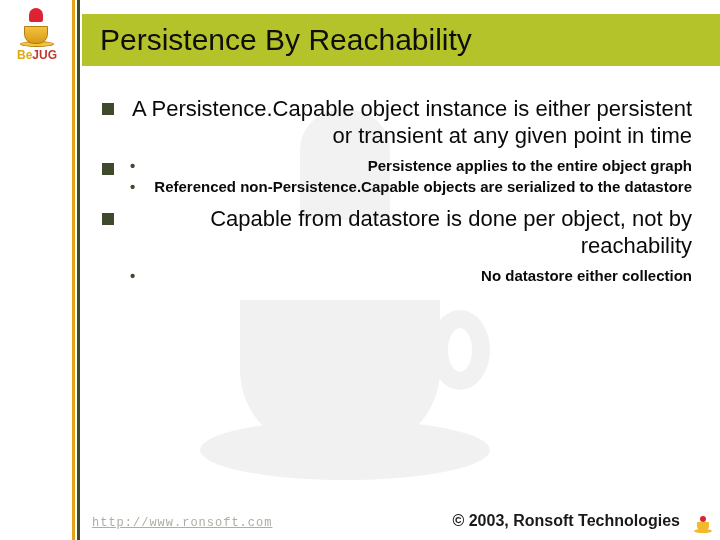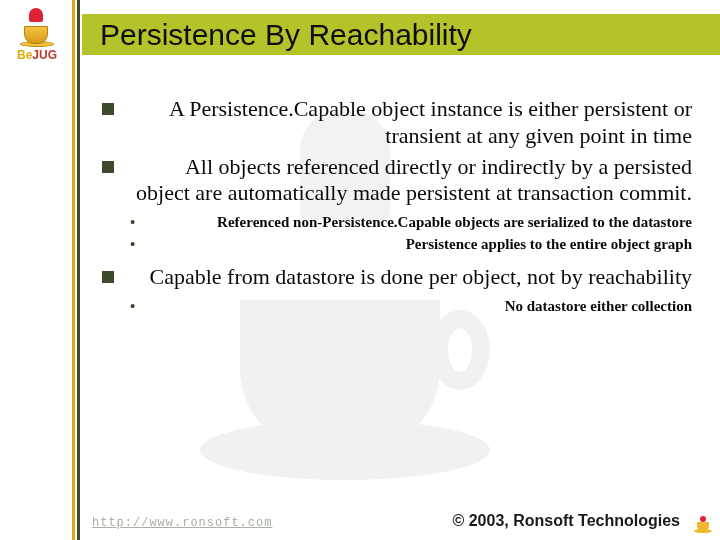--- a/index.html
+++ b/index.html
@@ -73,21 +73,21 @@
     width: 3px;
     height: 540px;
   }
   .vline.orange { left: 72px; background: #e4a21a; }
   .vline.dark   { left: 77px; background: #3f4a2d; }
   .title-bar {
     position: absolute;
     left: 82px;
     top: 14px;
     right: 0;
-    height: 41px;
+    height: 52px;
     background: #b5c32a;
     display: flex;
     align-items: center;
     padding-left: 18px;
   }
   .title-bar span {
     font-size: 30px;
     color: #0e0e0e;
     font-weight: 400;
   }
@@ -135,21 +135,20 @@
     height: 110px;
     background: #555;
     border-radius: 40px 40px 8px 8px;
   }
   .content {
     position: absolute;
     left: 100px;
     top: 96px;
     right: 28px;
     z-index: 2;
-    font-family: Liberation Serif, serif;
   }
   ul.main-list {
     list-style: none;
   }
   ul.main-list > li {
     position: relative;
     padding-left: 26px;
     font-size: 22px;
     line-height: 1.22;
     color: #0a0a0a;
@@ -257,24 +256,23 @@
     <div class="wm-handle"></div>
     <div class="wm-droid"></div>
 </div>
 
 <div class="content">
   <ul class="main-list">
     <li>
       <span>A Persistence.Capable object instance is either persistent or transient at any given point in time</span>
     </li>
     <li>
-      <span>All objects referenced directly or indirectly by a persisted object are automatically made persistent at transaction commit.</span>
       <ul class="sub-list">
+        <li>Persistence applies to the entire object graph</li>
         <li>Referenced non-Persistence.Capable objects are serialized to the datastore</li>
-        <li>Persistence applies to the entire object graph</li>
       </ul>
     </li>
     <li>
       <span>Capable from datastore is done per object, not by reachability</span>
       <ul class="sub-list">
         <li>No datastore either collection</li>
       </ul>
     </li>
   </ul>
 </div>

